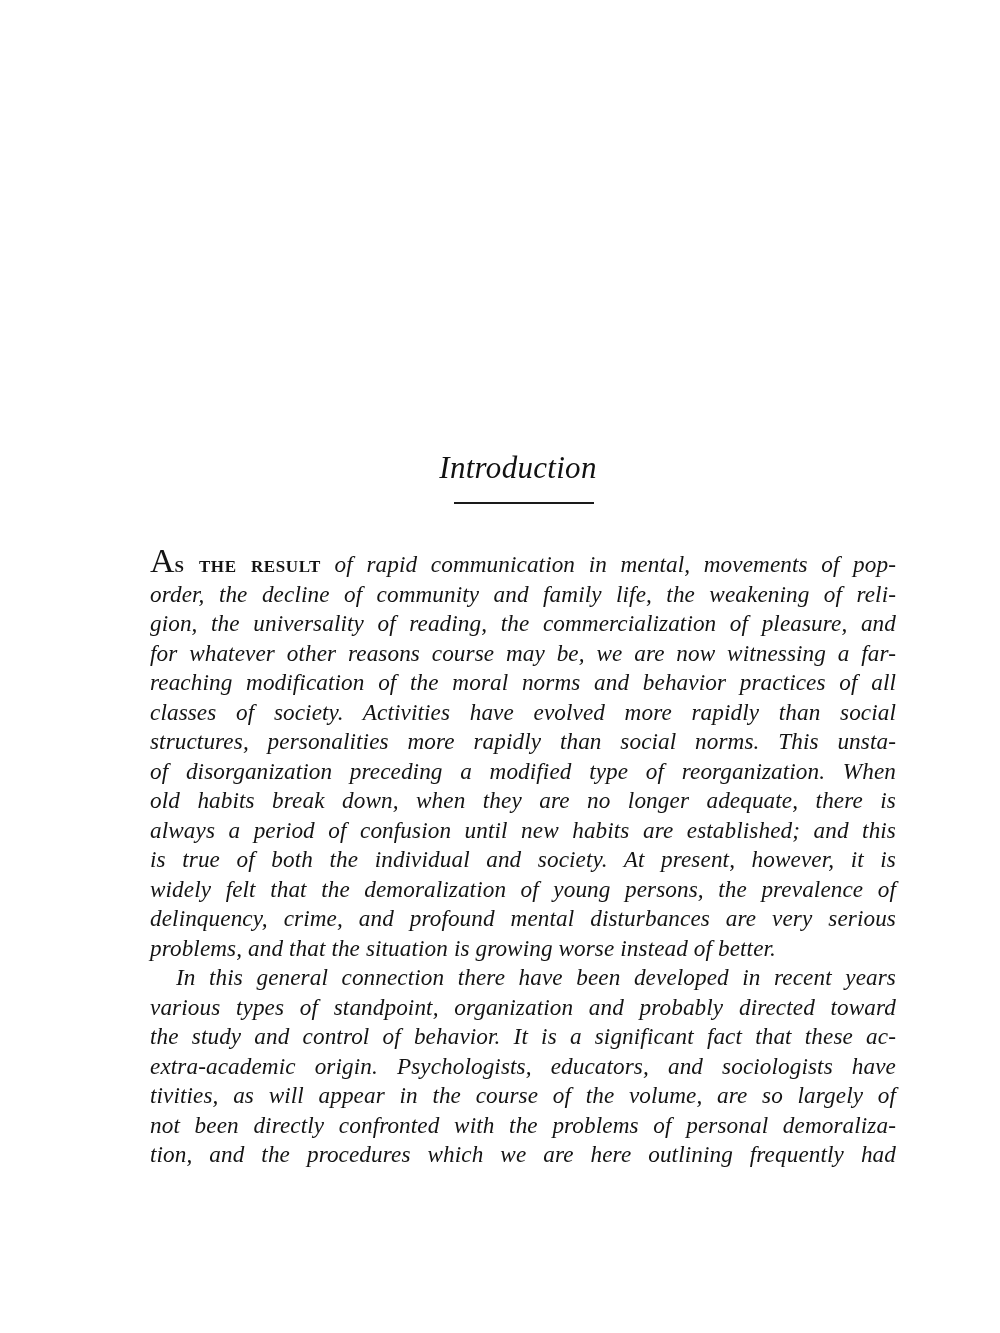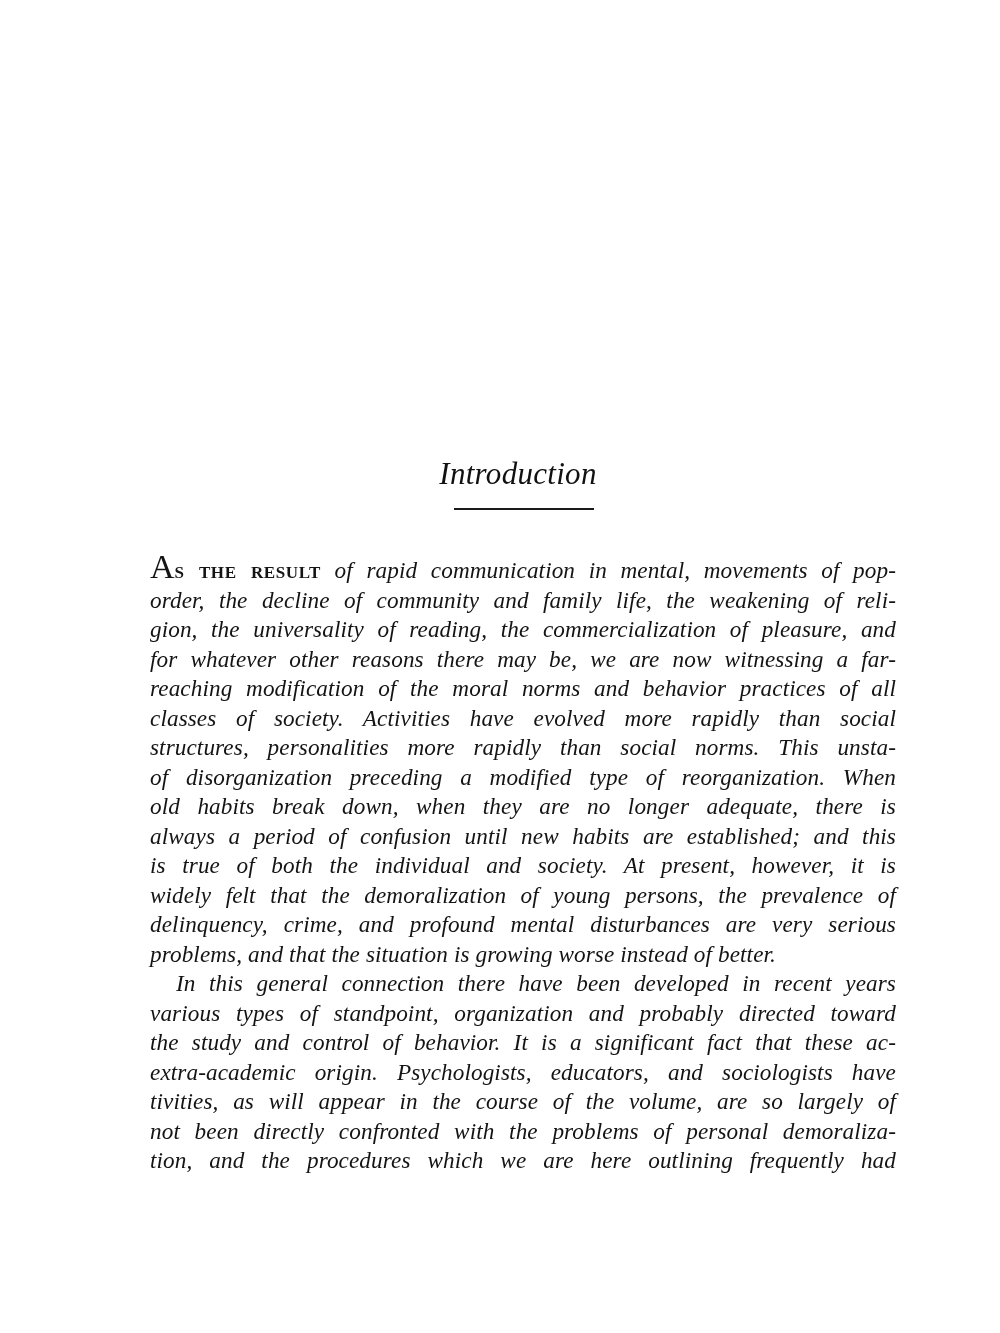--- a/index.html
+++ b/index.html
@@ -10,21 +10,21 @@
   body {
     width: 1000px;
     height: 1333px;
     position: relative;
     overflow: hidden;
     font-family: "Liberation Serif", "DejaVu Serif", serif;
     color: #141414;
   }
   .page {
     position: absolute;
-    left: 0; top: 8px;
+    left: 0; top: 2px;
     width: 1000px; height: 1136px;
   }
   .chapter-title {
     position: absolute;
     left: 0;
     width: 1036px;
     top: 448px;
     text-align: center;
     font-style: italic;
     font-size: 31px;
@@ -84,21 +84,21 @@
 
   <div class="chapter-title">Introduction</div>
   <div class="title-rule"></div>
 
   <div class="body-text">
 
     <div>
       <span class="line"><span class="dropcap">A</span><span class="smallcaps">s the result</span><span> of rapid communication in mental, movements of pop-</span></span>
       <span class="line">order, the decline of community and family life, the weakening of reli-</span>
       <span class="line">gion, the universality of reading, the commercialization of pleasure, and</span>
-      <span class="line">for whatever other reasons there may be, we are now witnessing a far-</span>
+      <span class="line">for whatever other reasons course may be, we are now witnessing a far-</span>
       <span class="line">reaching modification of the moral norms and behavior practices of all</span>
       <span class="line">classes of society. Activities have evolved more rapidly than social</span>
       <span class="line">structures, personalities more rapidly than social norms. This unsta-</span>
       <span class="line">of disorganization preceding a modified type of reorganization. When</span>
       <span class="line">old habits break down, when they are no longer adequate, there is</span>
       <span class="line">always a period of confusion until new habits are established; and this</span>
       <span class="line">is true of both the individual and society. At present, however, it is</span>
       <span class="line">widely felt that the demoralization of young persons, the prevalence of</span>
       <span class="line">delinquency, crime, and profound mental disturbances are very serious</span>
       <span class="line last">problems, and that the situation is growing worse instead of better.</span>

